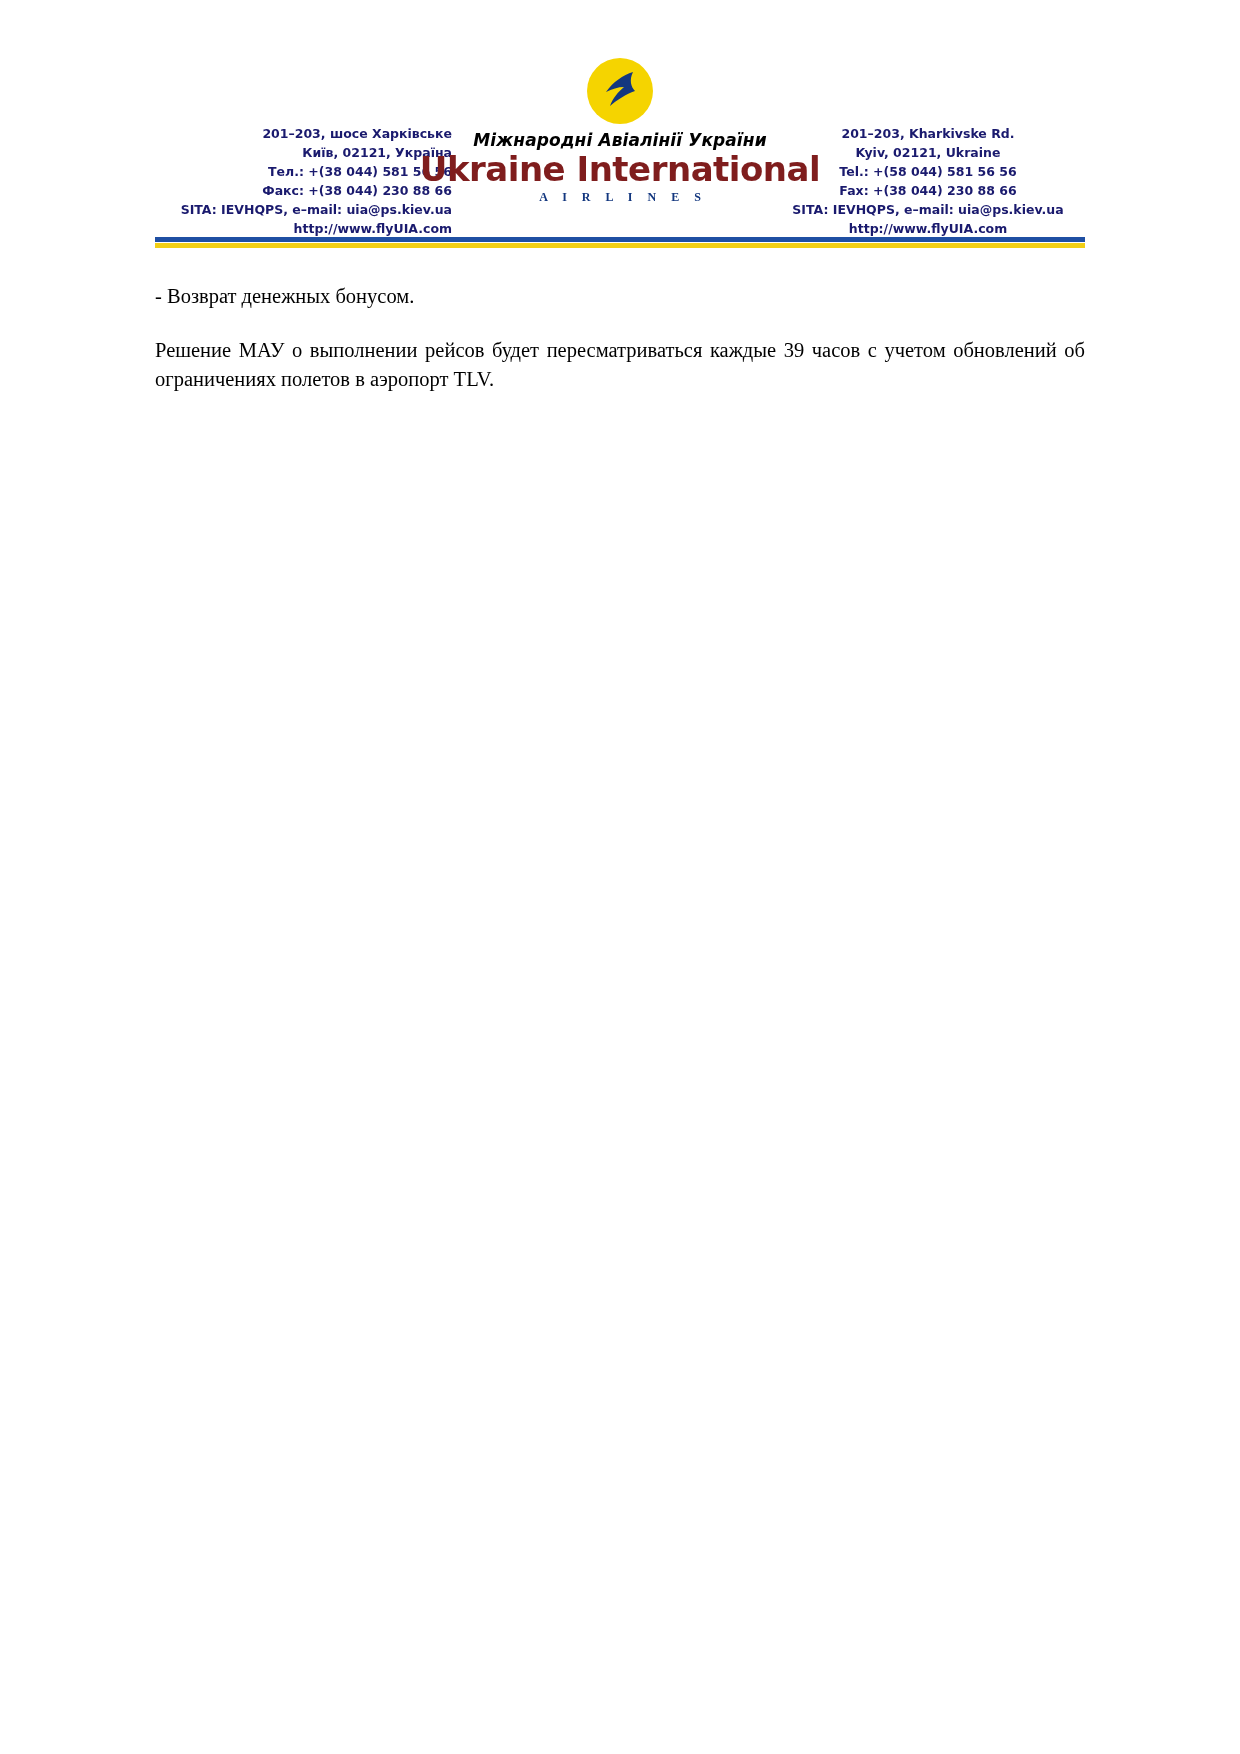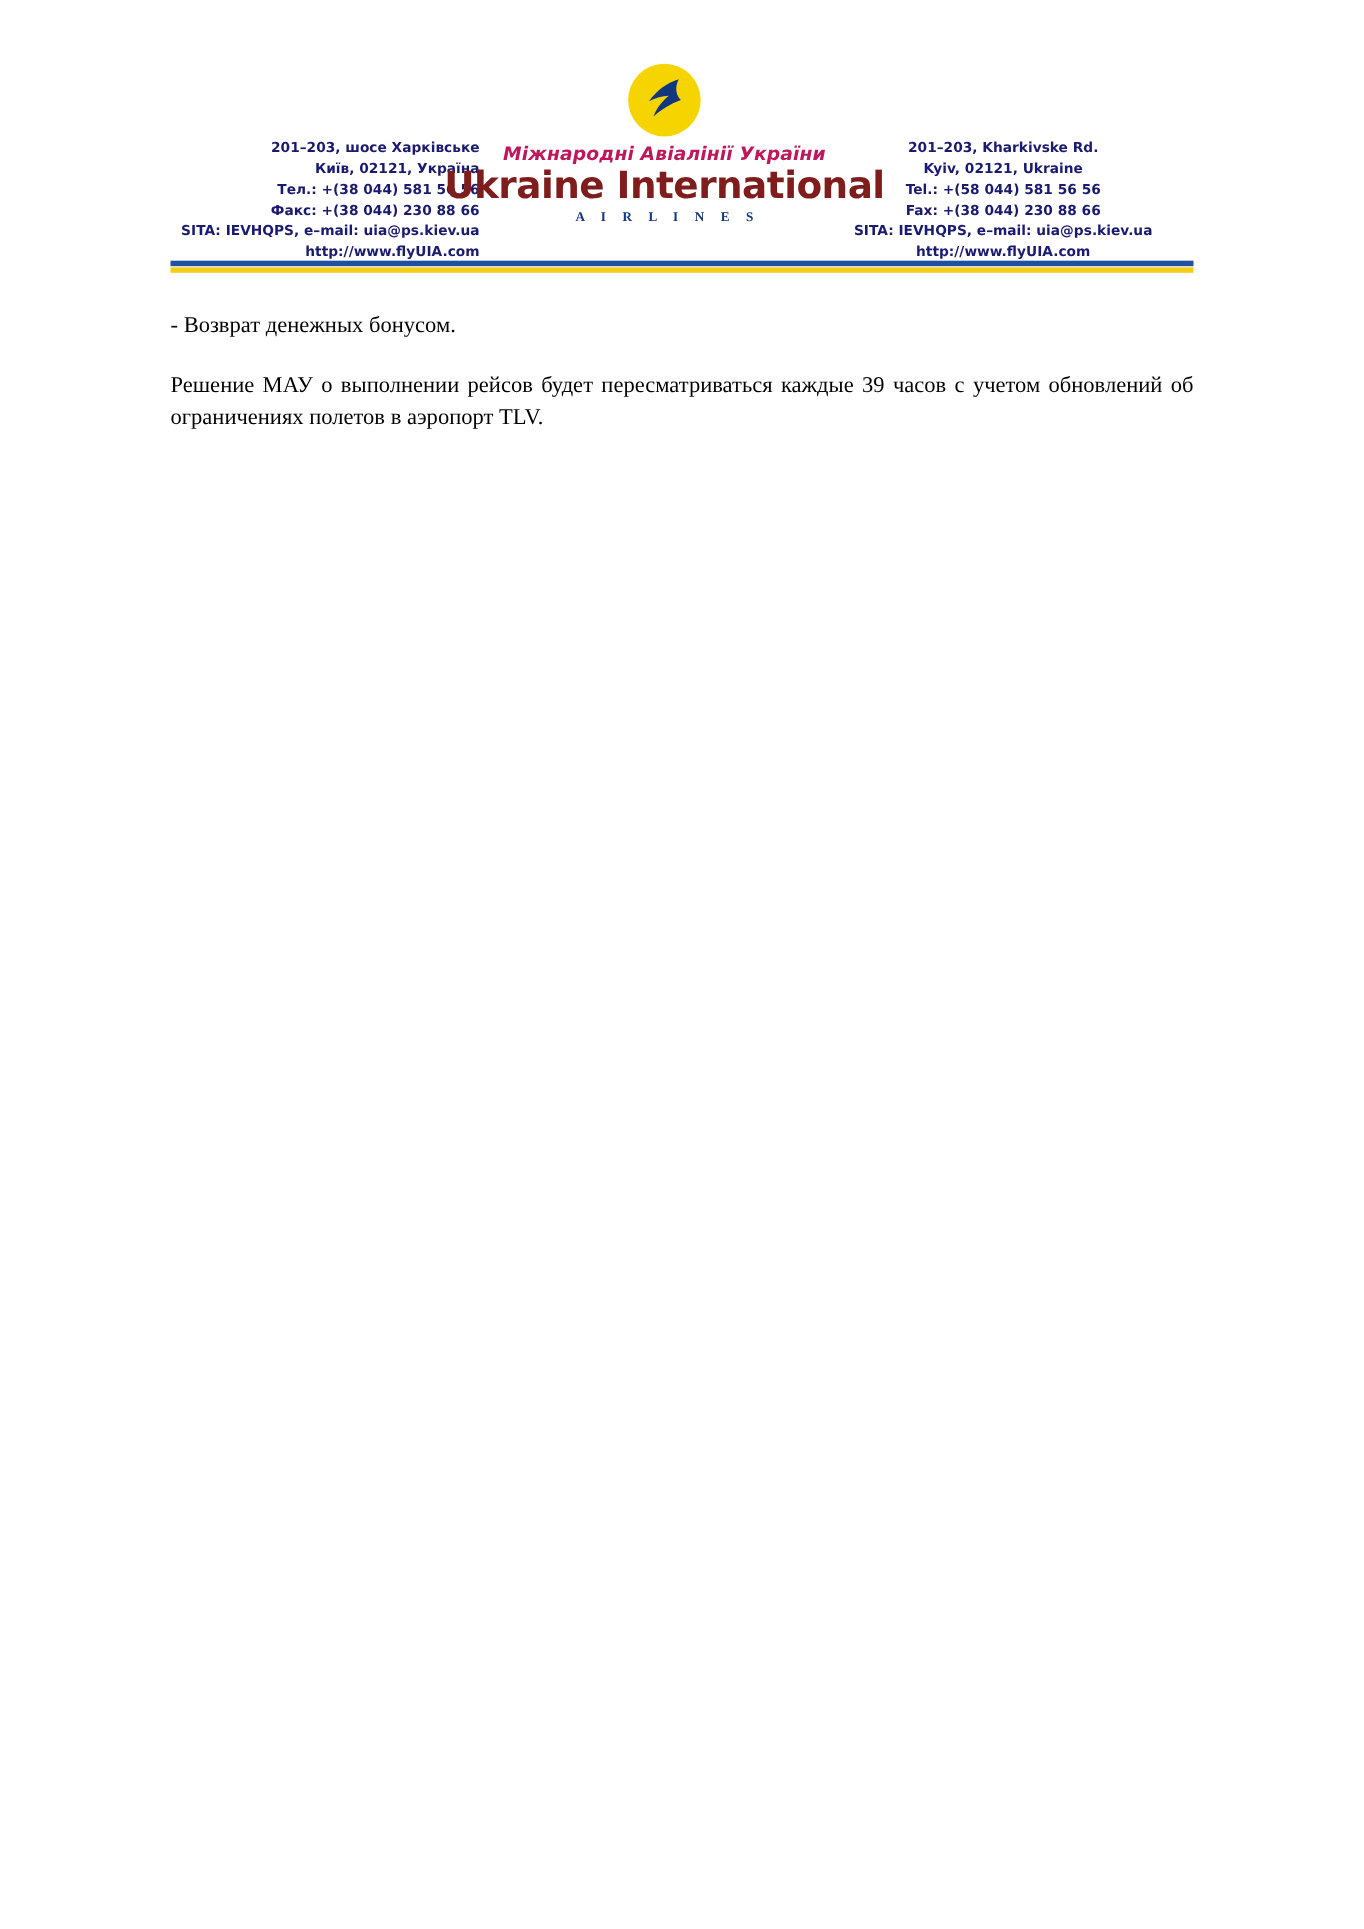--- a/index.html
+++ b/index.html
@@ -21,21 +21,21 @@
     position: absolute;
     inset: 0;
     width: 1240px;
     height: 1754px;
     background: #ffffff;
   }
 
   
   .letterhead {
     position: absolute;
-    left: 156px;
+    left: 172px;
     top: 58px;
     width: 896px;
     height: 175px;
     display: flex;
     flex-direction: row;
     align-items: flex-start;
     justify-content: space-between;
   }
 
   .addr-block {
@@ -75,21 +75,21 @@
   .logo-mark .bird {
     position: absolute;
     left: 0; top: 0; right: 0; bottom: 0;
   }
 
   .logo-ukr {
     font-family: "DejaVu Sans", sans-serif;
     font-style: italic;
     font-weight: bold;
     font-size: 17px;
-    color: #be185d;
+    color: #000000;
     letter-spacing: 0.1px;
     margin-bottom: 2px;
     white-space: nowrap;
   }
   .logo-main {
     font-family: "DejaVu Sans", sans-serif;
     font-weight: bold;
     font-size: 34px;
     color: #7f1d1d;
     letter-spacing: -0.5px;

